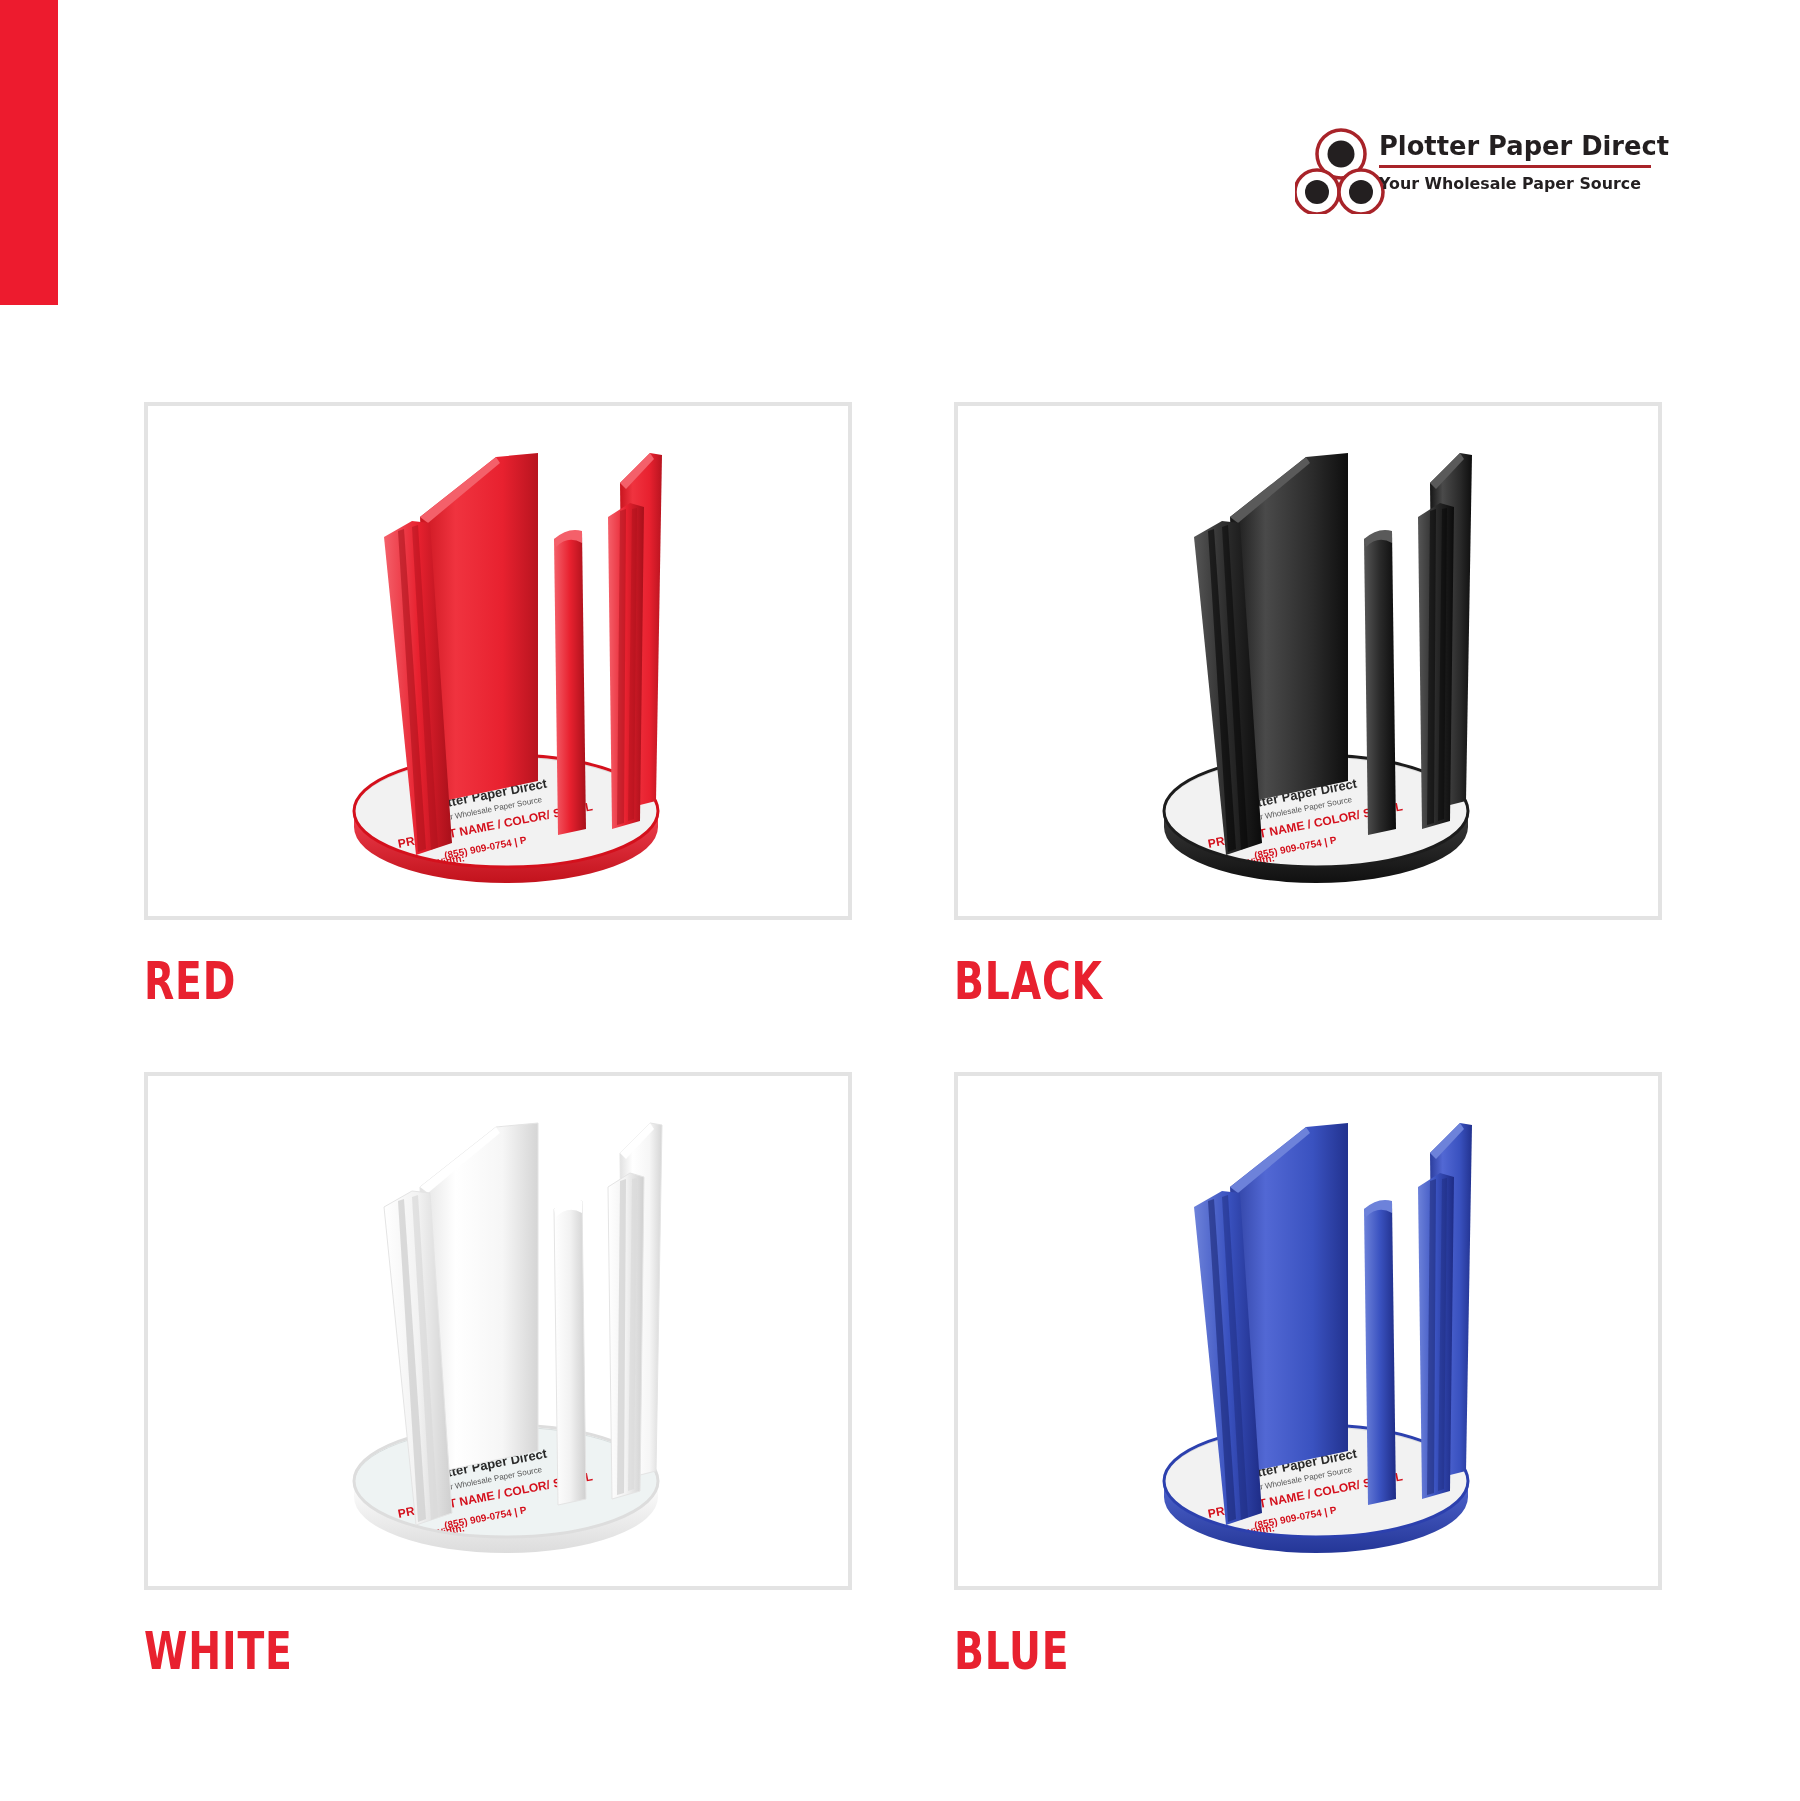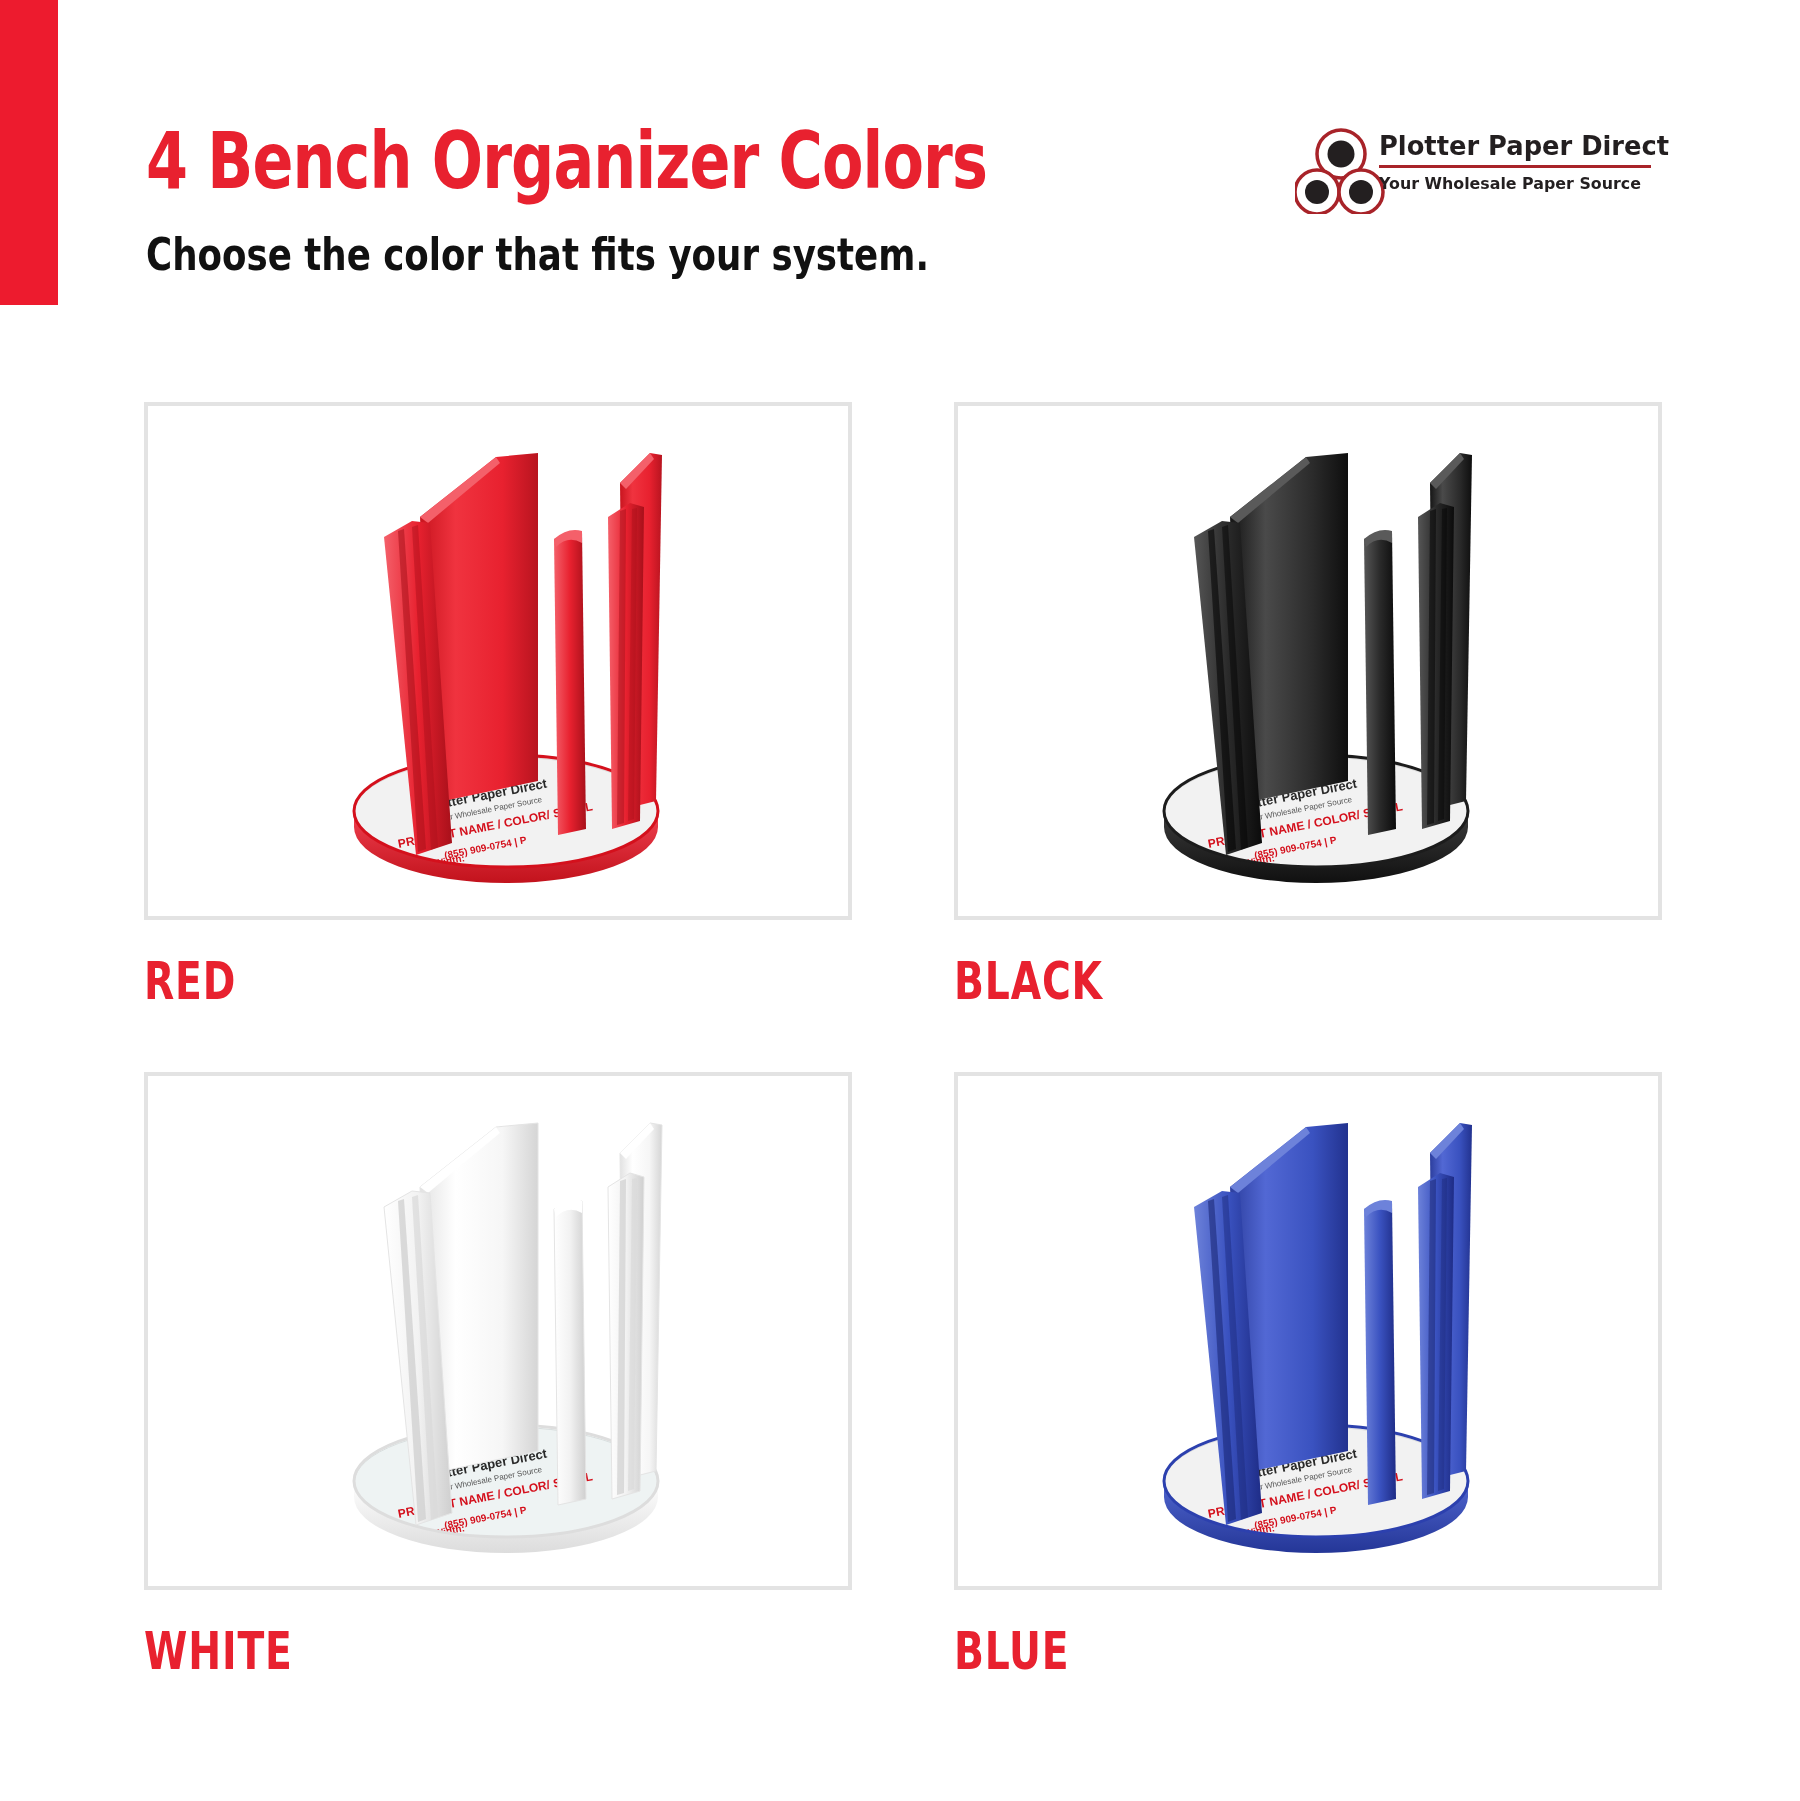--- a/index.html
+++ b/index.html
@@ -91,24 +91,20 @@
     letter-spacing:1px;
   }
 </style>
 </head>
 <body>
 
 <div class="page">
 
   <div class="accent-bar"></div>
 
-  <div class="header">
-    <div class="title">4 Bench Organizer Colors</div>
-    <div class="subtitle">Choose the color that fits your system.</div>
-  </div>
 
   <div class="logo">
     <div class="logo-rolls">
       <svg width="92" height="86" viewBox="0 0 92 86">
         <circle cx="46" cy="26" r="24" fill="#fff" stroke="#A82329" stroke-width="3.5"></circle>
         <circle cx="22" cy="64" r="22" fill="#fff" stroke="#A82329" stroke-width="3.5"></circle>
         <circle cx="66" cy="64" r="22" fill="#fff" stroke="#A82329" stroke-width="3.5"></circle>
         <circle cx="46" cy="26" r="13.5" fill="#231f20"></circle>
         <circle cx="22" cy="64" r="12" fill="#231f20"></circle>
         <circle cx="66" cy="64" r="12" fill="#231f20"></circle>

